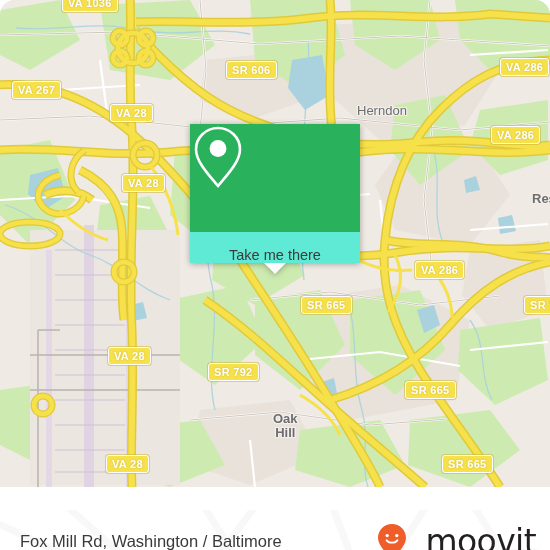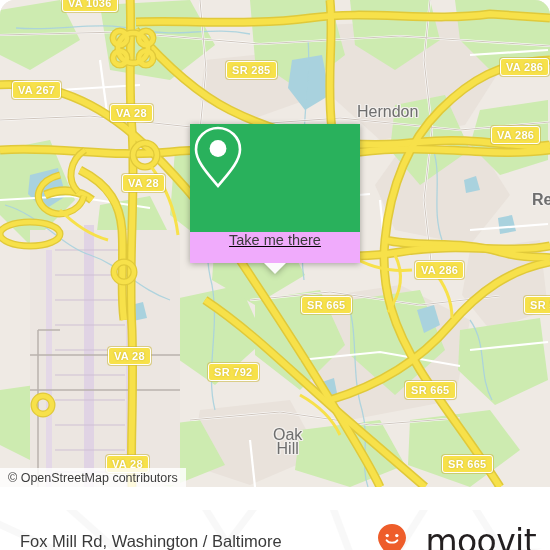--- a/index.html
+++ b/index.html
@@ -31,41 +31,41 @@
     height:16px;
     padding:0 5px;
     white-space:nowrap;
     text-shadow:0 0 2px rgba(120,100,0,.35);
     box-shadow:0 0 0 1px rgba(200,180,60,.55);
     font-family:"Liberation Sans", sans-serif;
   }
   .placelabel{
     position:absolute;
     color:#6e6e6e;
-    font-size:16px;
+    font-size:13px;
     white-space:nowrap;
     font-family:"Liberation Sans", sans-serif;
     text-shadow:
       -1.2px 0 #f2efec, 1.2px 0 #f2efec, 0 -1.2px #f2efec, 0 1.2px #f2efec,
       -1px -1px #f2efec, 1px -1px #f2efec, -1px 1px #f2efec, 1px 1px #f2efec;
   }
   .placelabel.two{line-height:14px;text-align:center;}
 
   
   #popup{
     position:absolute;left:190px;top:124px;width:170px;
     filter:drop-shadow(0 1px 3px rgba(0,0,0,.32));
   }
   #popup-green{
     height:108px;background:#29b15c;
     display:flex;align-items:center;justify-content:center;
   }
   #popup-label-wrap{
-    height:31px;background:#f0abfc;
-    display:flex;align-items:flex-start;justify-content:center;text-decoration:underline;
+    height:31px;background:#5eead4;
+    display:flex;align-items:flex-end;justify-content:center;
   }
   #popup-label{
     color:#3b3b3b;font-size:14.5px;
     font-family:"Liberation Sans", sans-serif;
   }
   #popup-tail{
     position:absolute;left:50%;top:139px;margin-left:-11px;
     width:0;height:0;
     border-left:11px solid transparent;
     border-right:11px solid transparent;
@@ -281,55 +281,54 @@
         <path d="M60,210 C75,225 90,235 108,240"></path>
         <path d="M350,255 C370,268 390,272 412,270"></path>
         <path d="M395,255 C405,275 400,295 388,312"></path>
         <path d="M432,268 C445,285 452,300 452,318"></path>
         <path d="M300,395 C318,405 332,418 340,435"></path>
       </g>
     </svg>
 
     <div class="shield" style="left:62px;  top:-6px;">VA 1036</div>
     <div class="shield" style="left:12px;  top:63px;margin-top:18px;">VA 267</div>
-    <div class="shield" style="left:226px; top:61px;">SR 285</div>
+    <div class="shield" style="left:226px; top:61px;">SR 606</div>
     <div class="shield" style="left:110px; top:104px;">VA 28</div>
     <div class="shield" style="left:500px; top:58px;">VA 286</div>
     <div class="shield" style="left:491px; top:126px;">VA 286</div>
     <div class="shield" style="left:122px; top:174px;">VA 28</div>
     <div class="shield" style="left:415px; top:261px;">VA 286</div>
     <div class="shield" style="left:301px; top:296px;">SR 665</div>
     <div class="shield" style="left:524px; top:296px;">SR 5</div>
     <div class="shield" style="left:108px; top:347px;">VA 28</div>
     <div class="shield" style="left:208px; top:363px;">SR 792</div>
     <div class="shield" style="left:405px; top:381px;">SR 665</div>
     <div class="shield" style="left:106px; top:455px;">VA 28</div>
     <div class="shield" style="left:442px; top:455px;">SR 665</div>
 
     <div class="placelabel" style="left:357px; top:103px;">Herndon</div>
     <div class="placelabel" style="left:532px; top:191px;font-weight:bold;">Rest</div>
-    <div class="placelabel two" style="left:273px; top:428px;">
+    <div class="placelabel two" style="left:273px; top:412px;font-weight:bold;">
       <div>Oak</div>
       <div>Hill</div>
     </div>
 
     <div id="popup">
       <div id="popup-green">
         <svg width="56" height="66" viewBox="0 0 56 66">
           <path d="M28 4 C15.8 4 6 13.6 6 25.4 C6 38 20 52 28 62 C36 52 50 38 50 25.4 C50 13.6 40.2 4 28 4 Z" fill="none" stroke="#ffffff" stroke-width="2.6"></path>
           <circle cx="28" cy="24.5" r="8.4" fill="#ffffff"></circle>
         </svg>
       </div>
       <div id="popup-label-wrap">
         <span id="popup-label">Take me there</span>
       </div>
       <div id="popup-tail"></div>
     </div>
 
-    <div id="attrib">© OpenStreetMap contributors</div>
   </div>
 
   <div id="footer">
     <svg id="footer-watermark" width="550" height="63" viewBox="0 0 550 63">
       <rect x="0" y="0" width="550" height="63" fill="#ffffff"></rect>
       <g stroke="#f2f2f2" stroke-width="7" fill="none">
         <path d="M-10,10 L120,70"></path>
         <path d="M60,-10 L150,70"></path>
         <path d="M200,-10 L250,70"></path>
         <path d="M260,-10 L200,70"></path>

